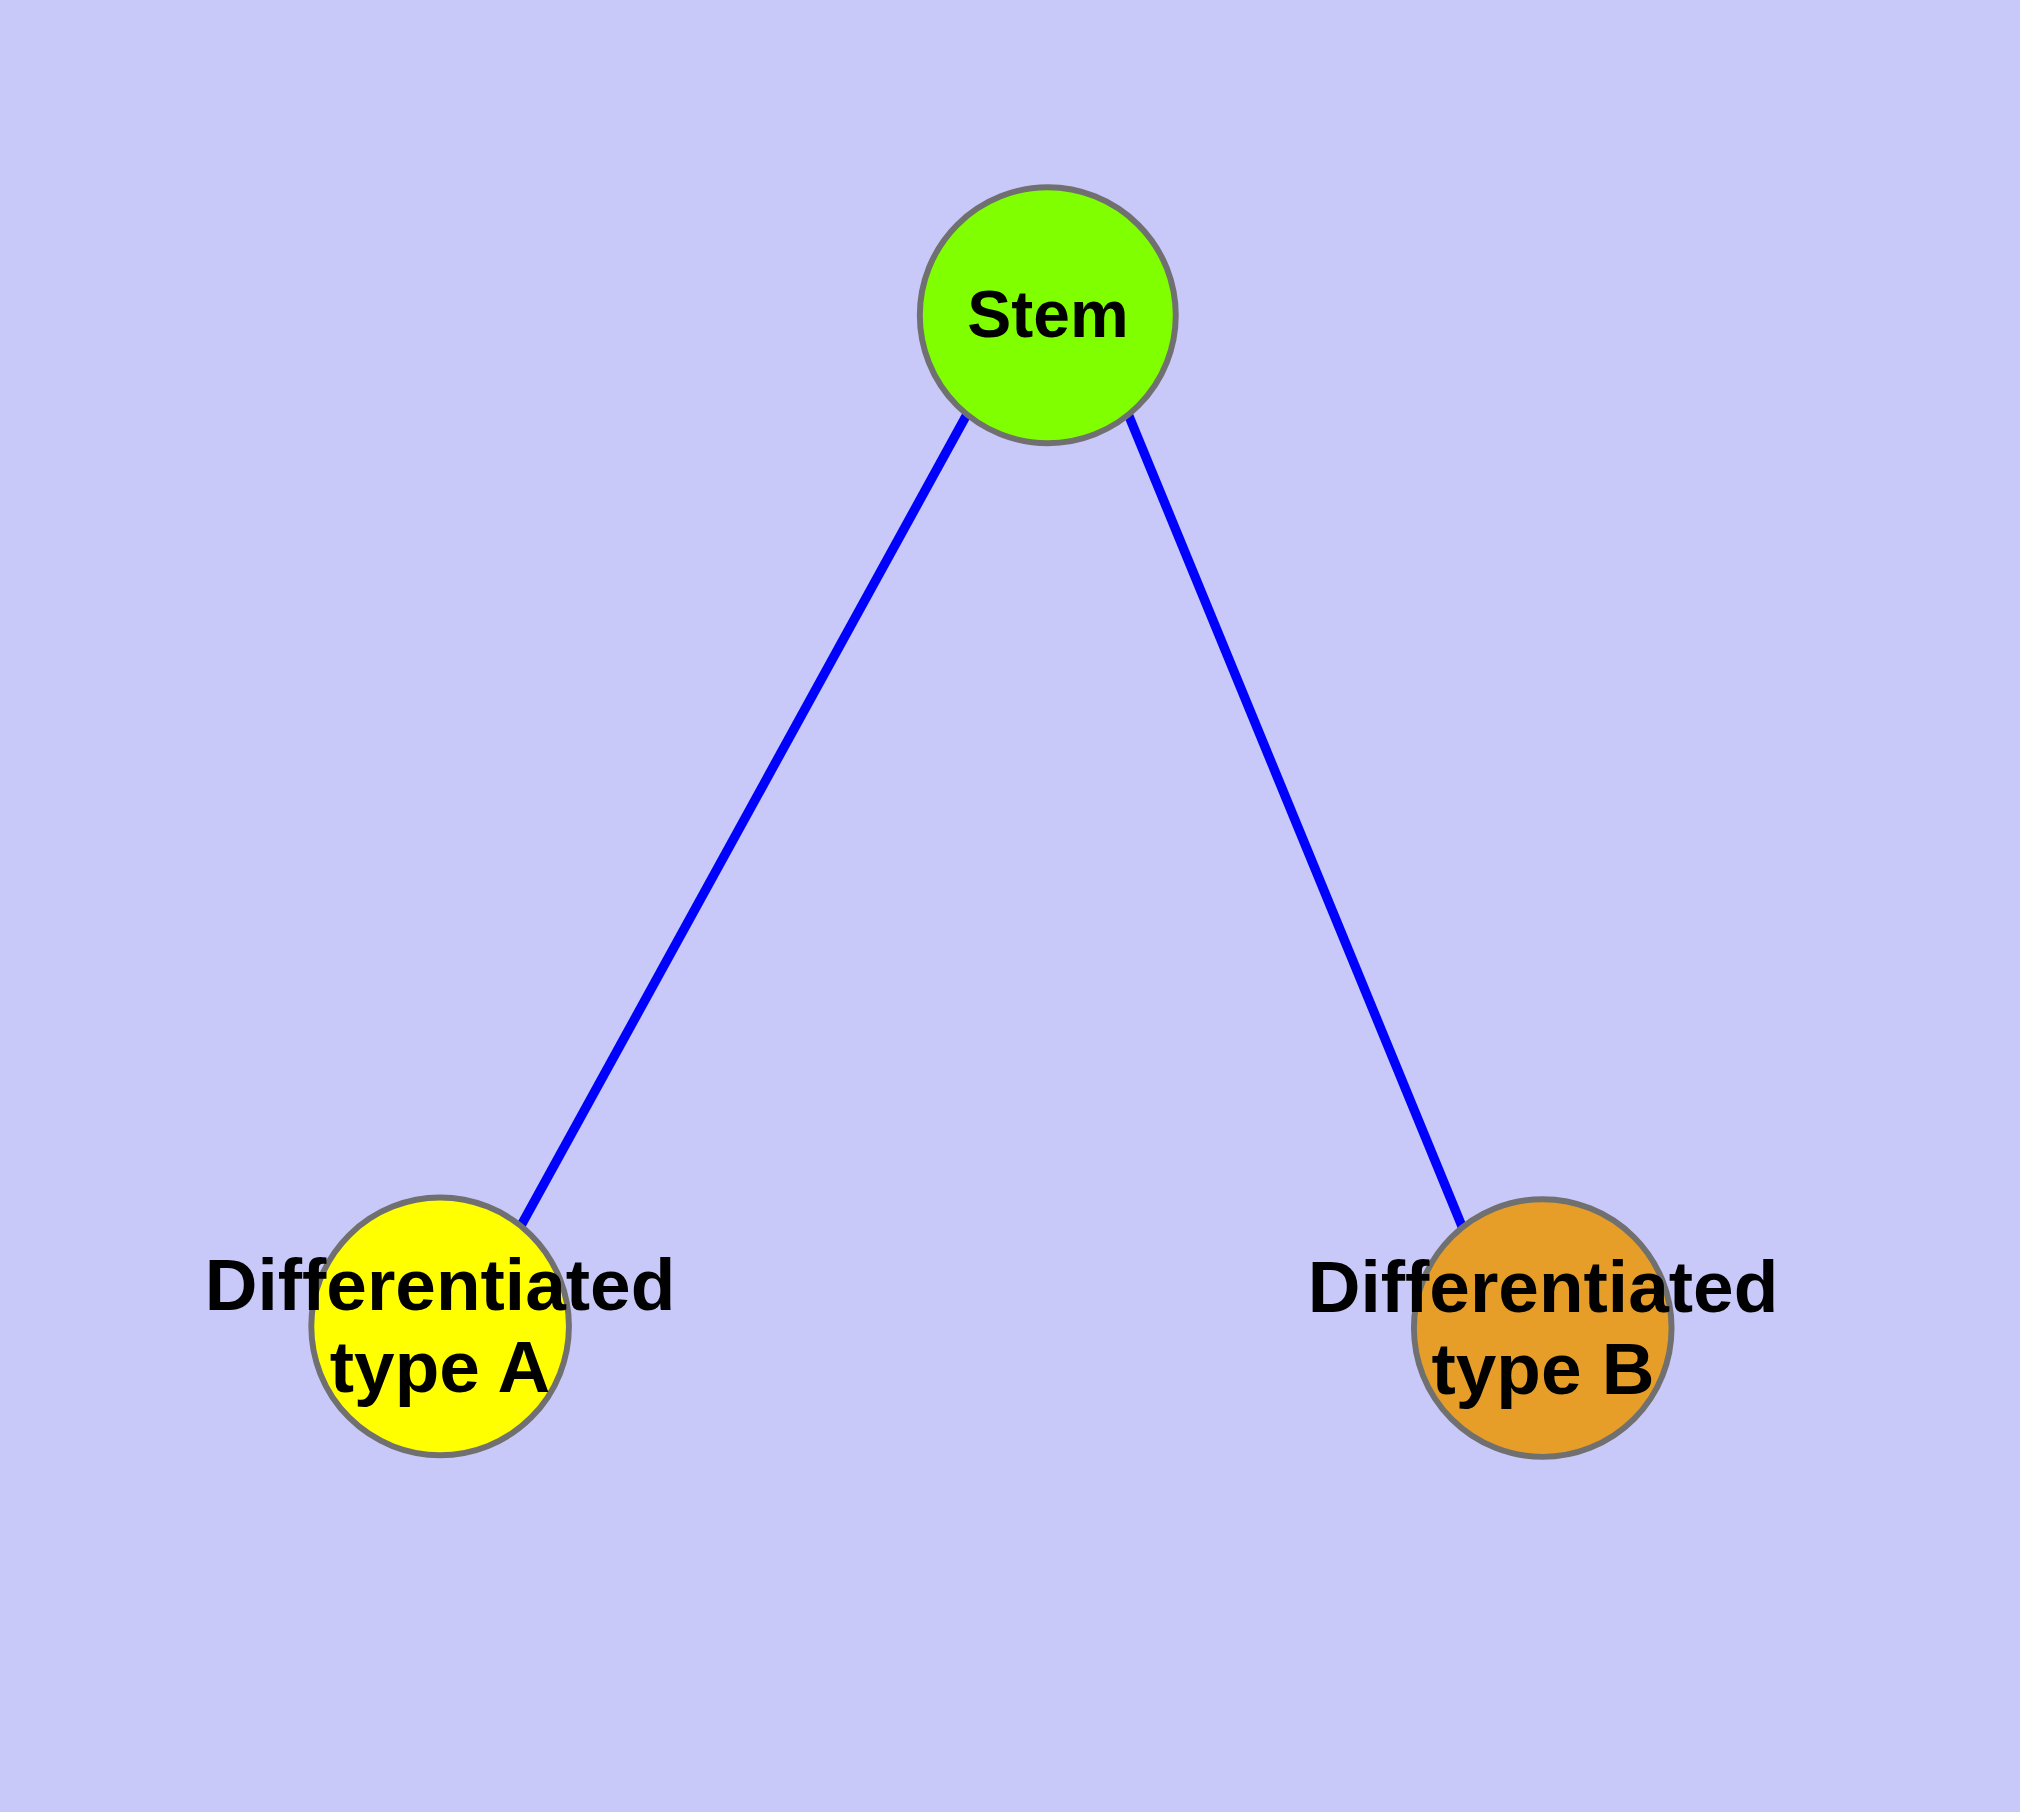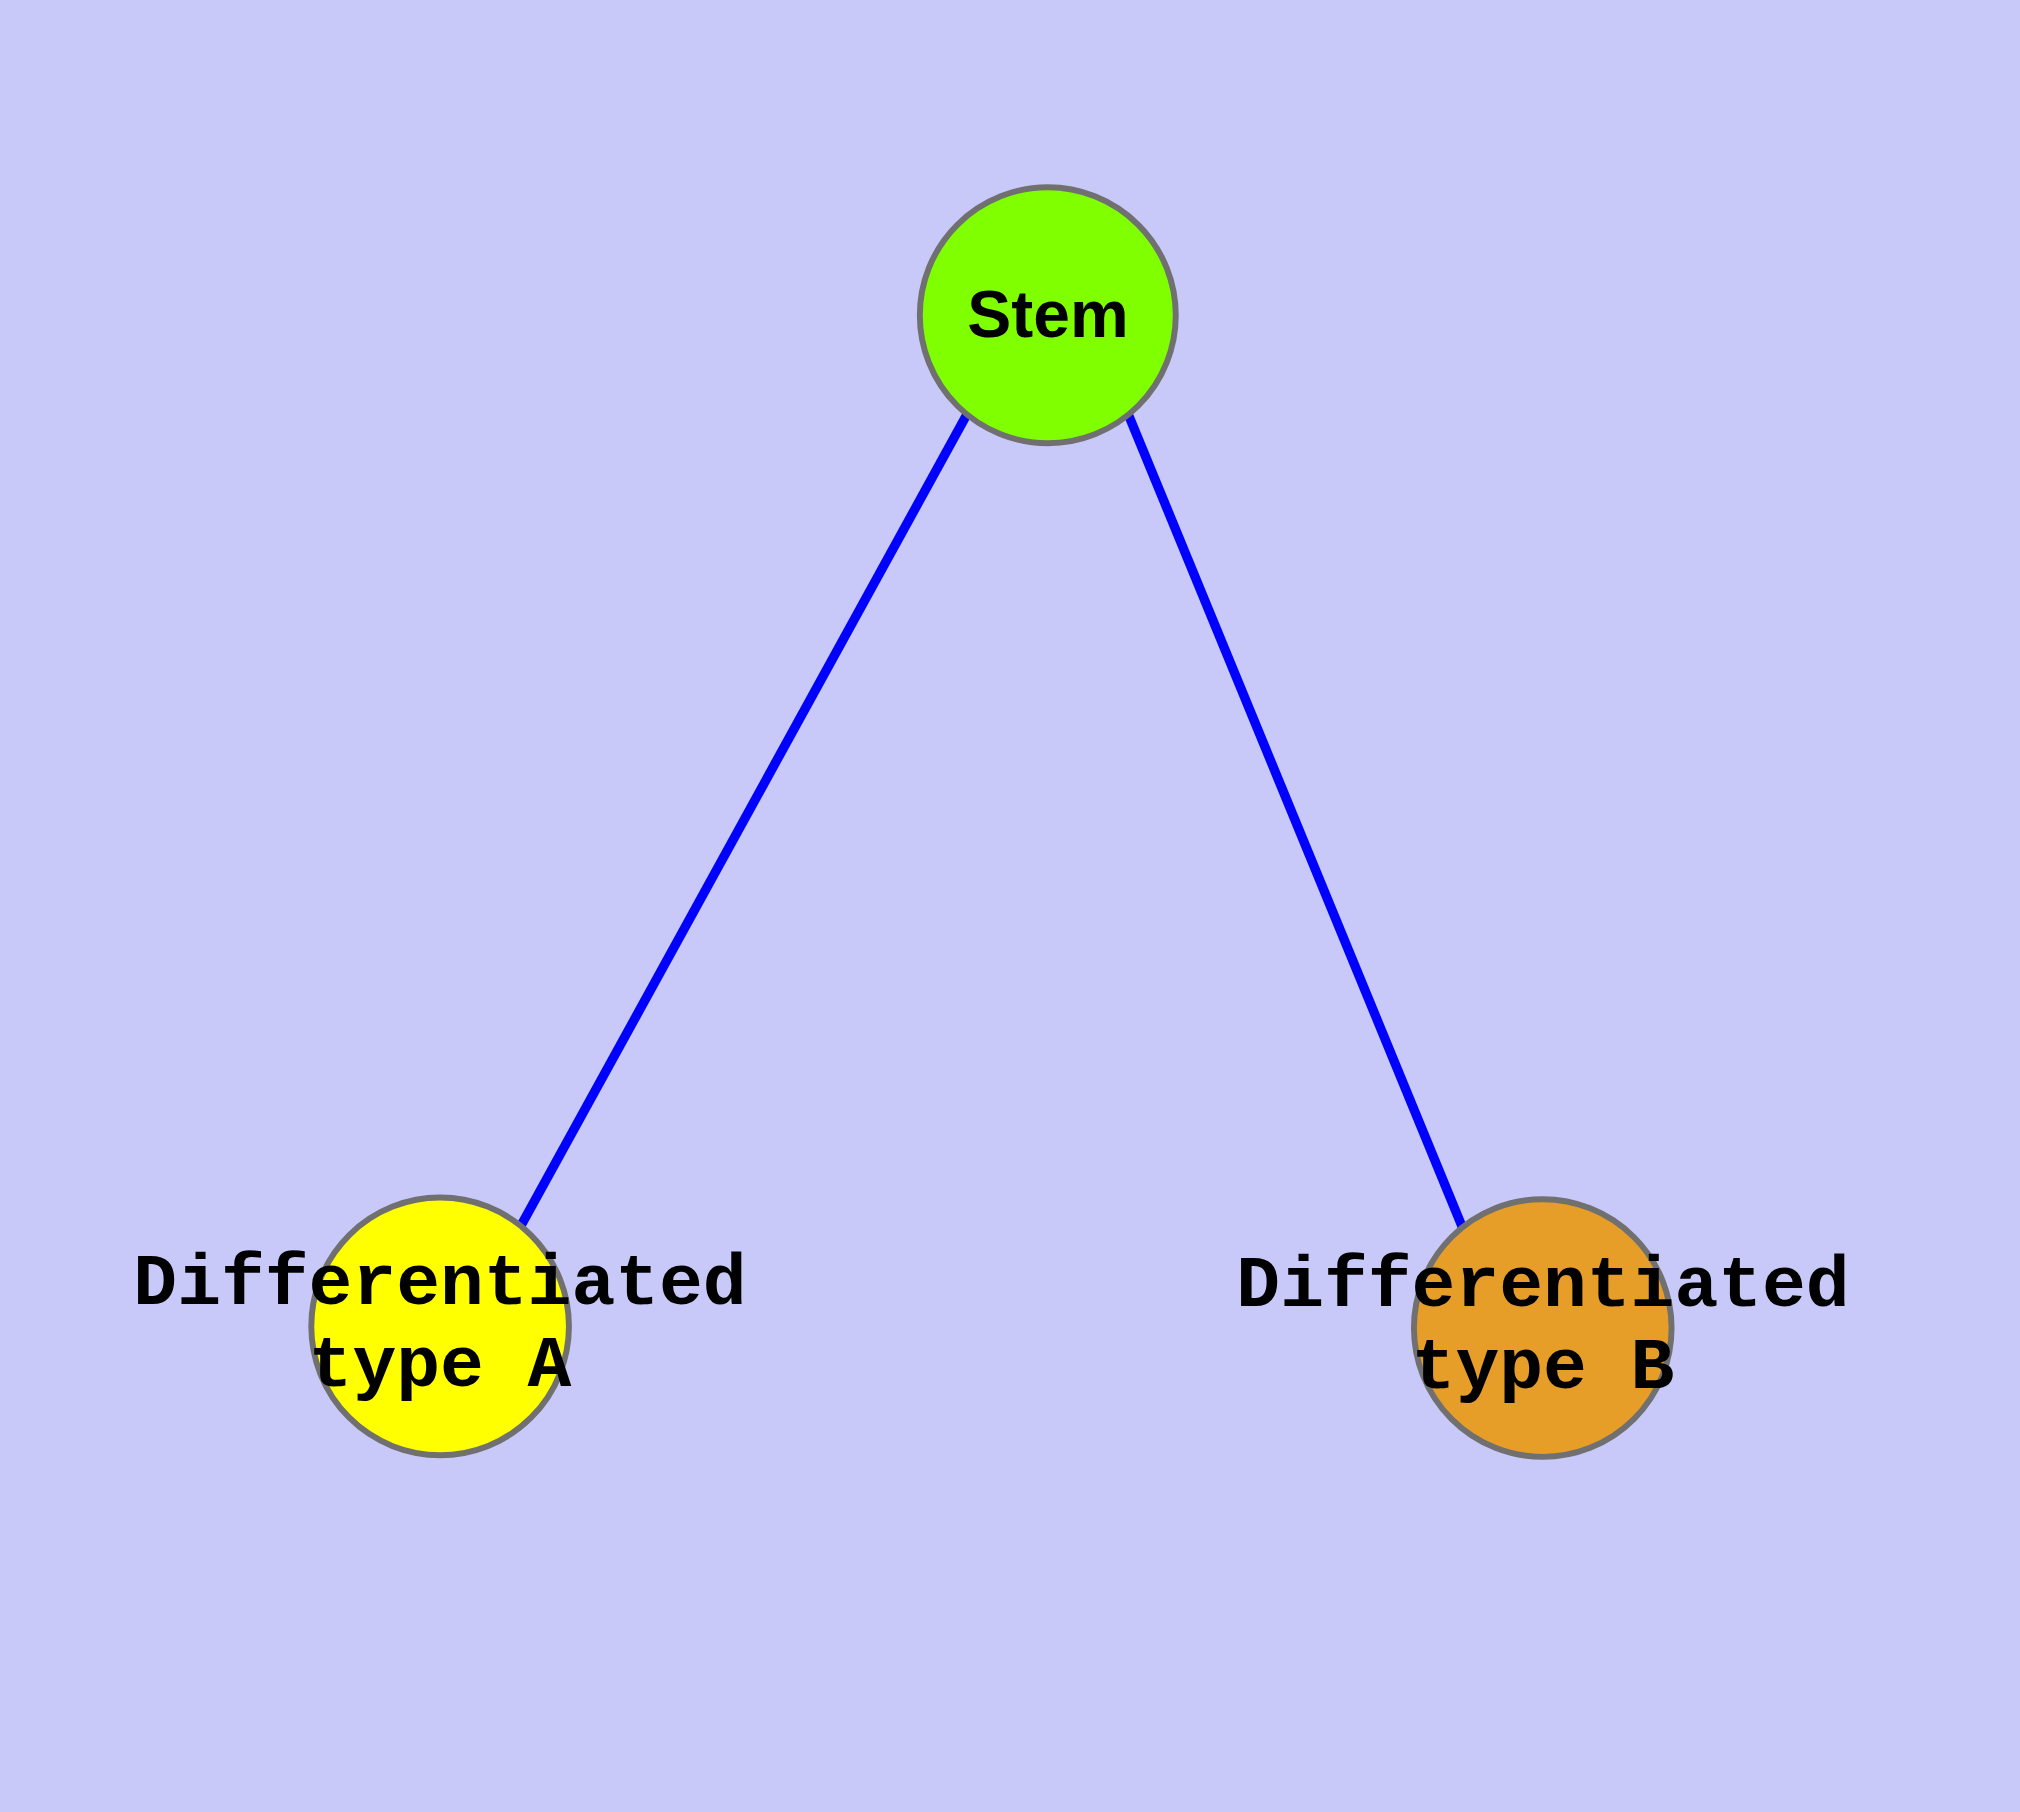--- a/index.html
+++ b/index.html
@@ -33,21 +33,20 @@
     line-height: 1.12;
     white-space: pre;
     pointer-events: none;
     transform: translate(-50%, -50%);
   }
   .node-label.root {
     font-size: 66px;
   }
   .node-label.leaf {
     font-size: 73px;
-    font-family: Liberation Mono, monospace;
   }
 </style>
 </head>
 <body>
 
 <div id="canvas" style="width: 1979px; height: 1812px; background: rgb(201, 201, 249);">
 
   <svg id="graph-svg" viewBox="0 0 2384 2138" xmlns="http://www.w3.org/2000/svg">
     <g id="edges-layer">
         <line x1="1140" y1="490" x2="614" y2="1447" stroke="#0000ff" stroke-width="11" stroke-linecap="butt"></line>

